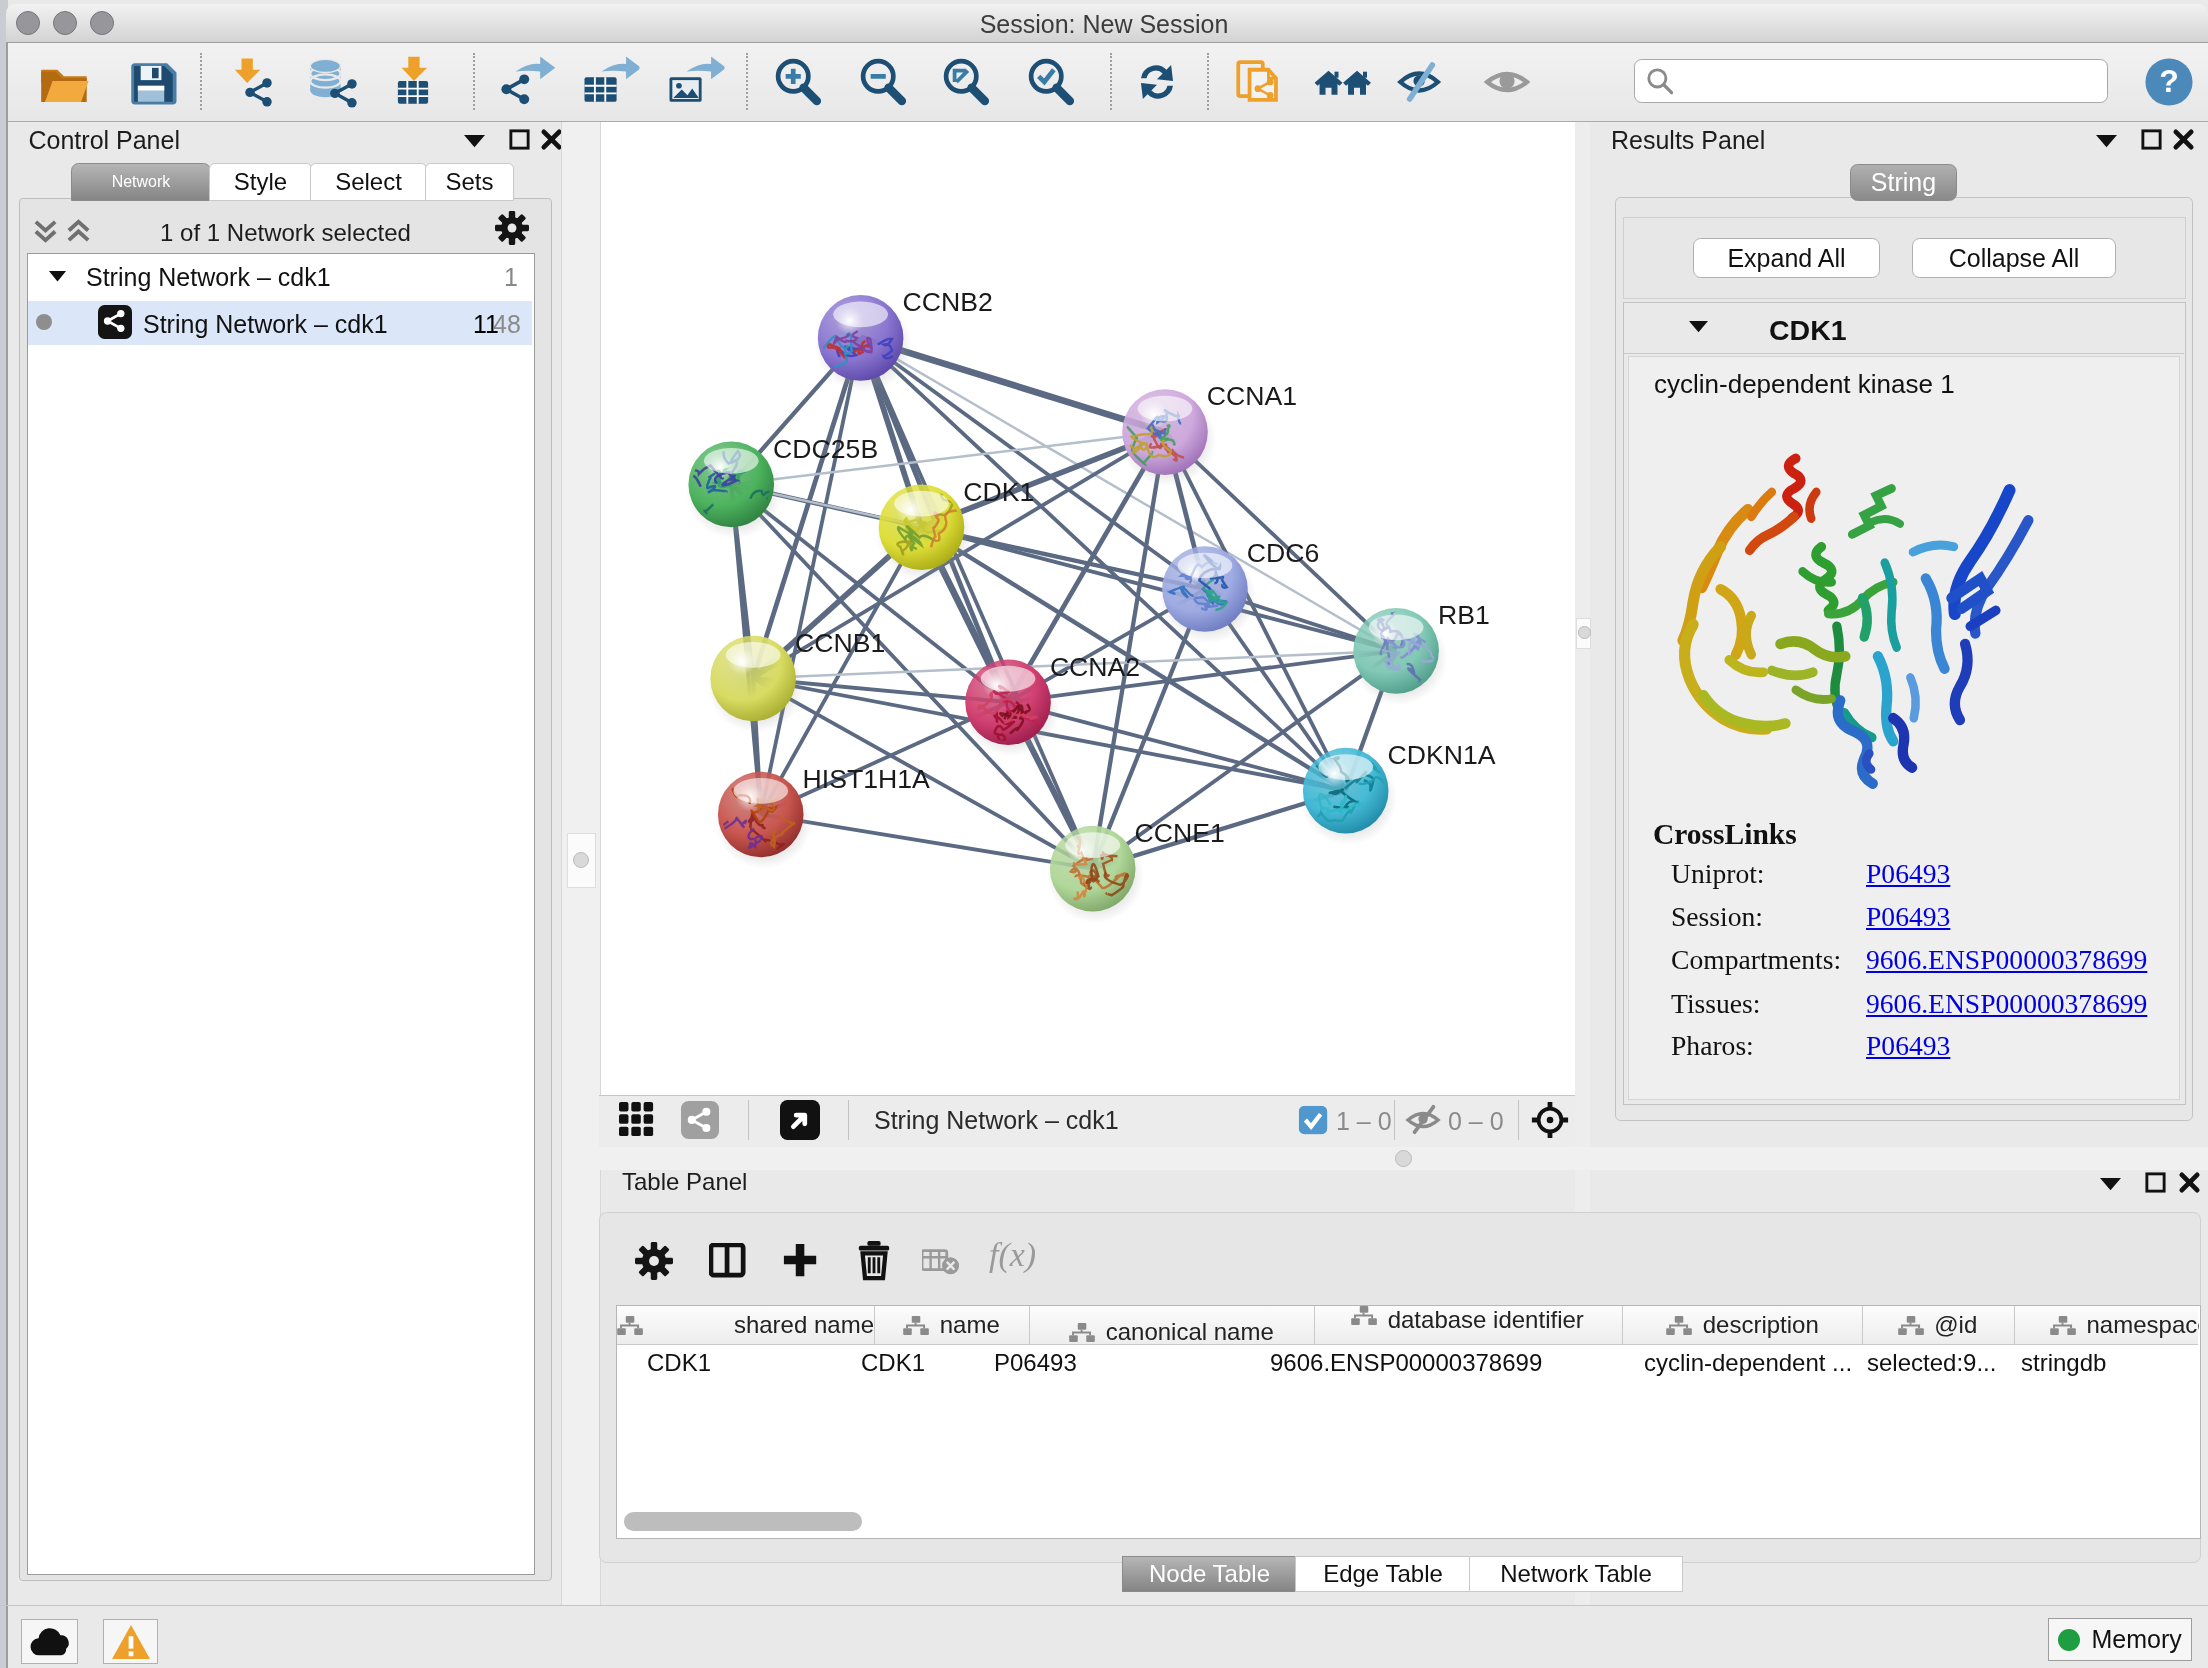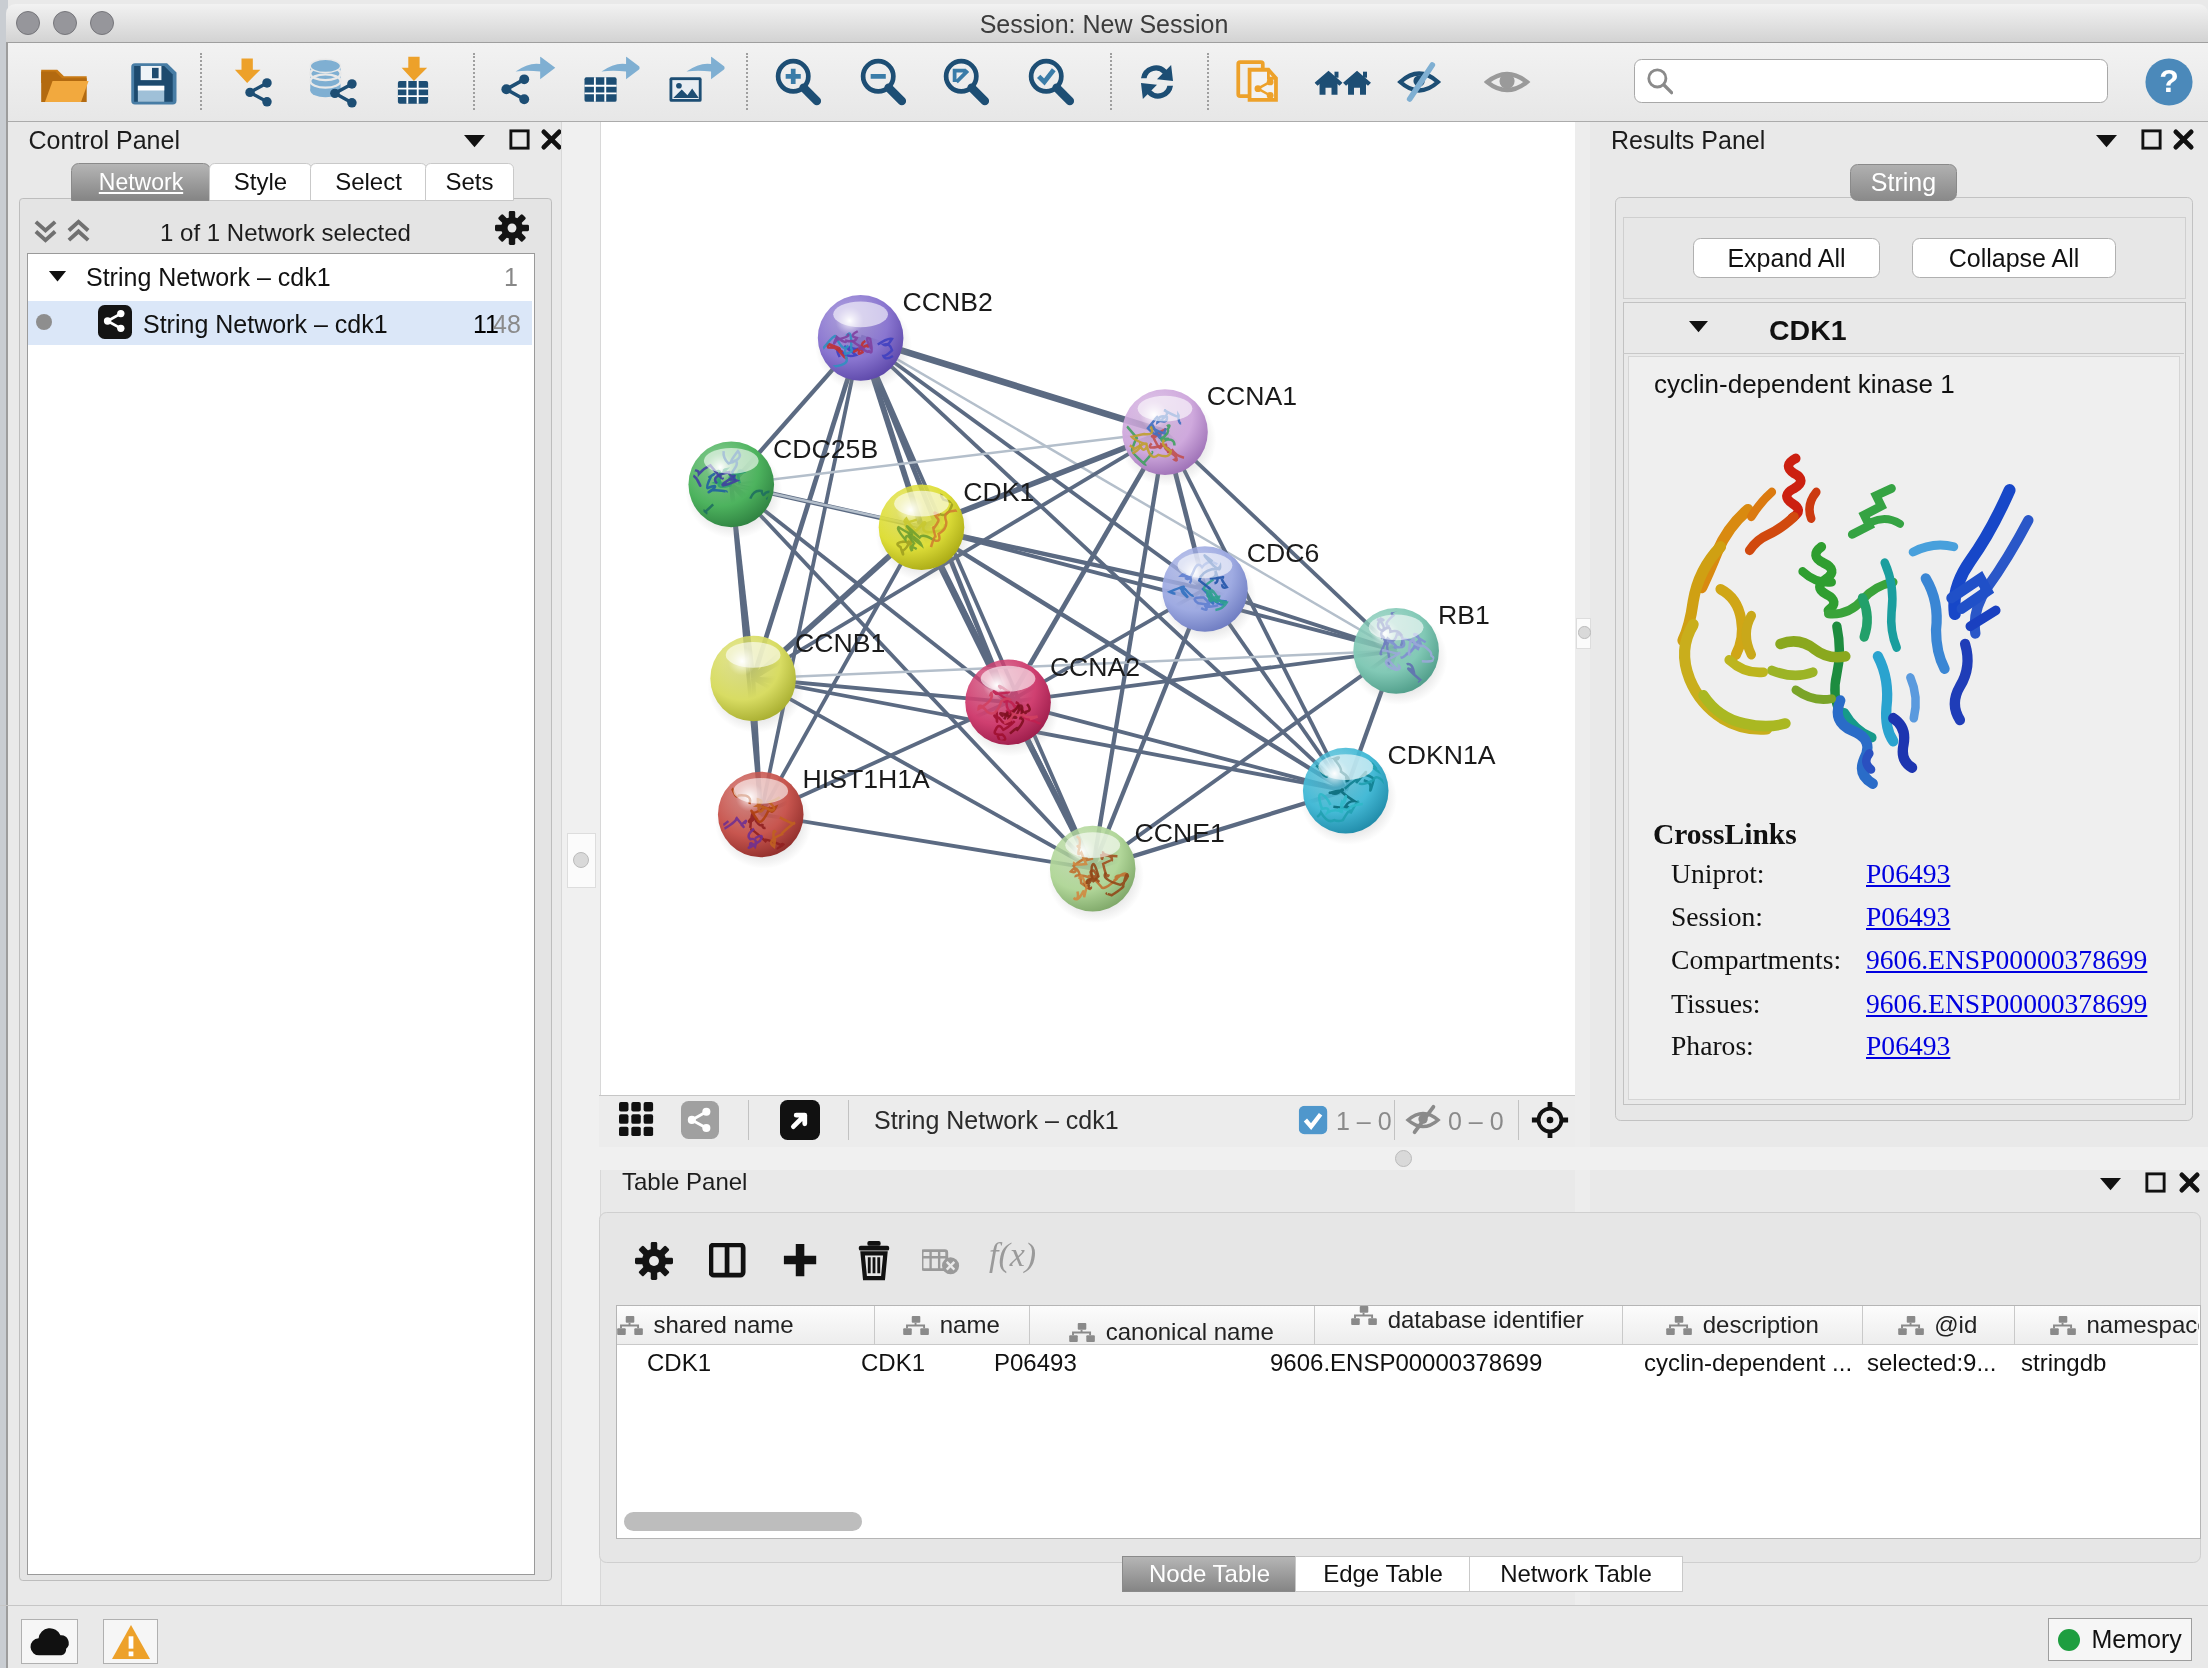--- a/index.html
+++ b/index.html
@@ -186,21 +186,21 @@
 <div style="position:absolute;left:463px;top:134px;"><svg width="23" height="14.3" viewBox="0 0 24 15">
       <path d="M1 1 h22 l-11 13z" fill="#111"></path>
     </svg></div>
 <div style="position:absolute;left:508px;top:128px;"><svg width="23" height="23" viewBox="0 0 24 24">
       <rect x="3" y="3" width="18" height="18" fill="none" stroke="#111" stroke-width="3"></rect>
     </svg></div>
 <div style="position:absolute;left:540px;top:128px;"><svg width="23" height="23" viewBox="0 0 24 24">
       <path d="M4 4 L20 20 M20 4 L4 20" stroke="#111" stroke-width="5" stroke-linecap="round"></path>
     </svg></div>
 <div style="position:absolute;left:19px;top:198px;width:531px;height:1381px;background:#e4e4e4;border:1px solid #bdbdbd;border-radius:3.8px;"></div>
-<div style="position:absolute;left:71px;top:163px;width:138px;height:36px;background:linear-gradient(#b5b5b5,#858585);color:#fff;border:1px solid #8a8a8a;border-radius:7.6px 7.6px 0 0;display:flex;align-items:center;justify-content:center;font-size:23px;text-decoration:underline;">Network</div>
+<div style="position:absolute;left:71px;top:163px;width:138px;height:36px;background:linear-gradient(#b5b5b5,#858585);color:#fff;border:1px solid #8a8a8a;border-radius:7.6px 7.6px 0 0;display:flex;align-items:center;justify-content:center;font-size:16px;">Network</div>
 <div style="position:absolute;left:209px;top:163px;width:101px;height:36px;background:#fff;color:#111;border:1px solid #c9c9c9;border-radius:5.7px 5.7px 0 0;display:flex;align-items:center;justify-content:center;font-size:24px;">Style</div>
 <div style="position:absolute;left:310px;top:163px;width:115px;height:36px;background:#fff;color:#111;border:1px solid #c9c9c9;border-radius:5.7px 5.7px 0 0;display:flex;align-items:center;justify-content:center;font-size:24px;">Select</div>
 <div style="position:absolute;left:425px;top:163px;width:87px;height:36px;background:#fff;color:#111;border:1px solid #c9c9c9;border-radius:5.7px 5.7px 0 0;display:flex;align-items:center;justify-content:center;font-size:24px;">Sets</div>
 <div style="position:absolute;left:32px;top:217px;"><svg width="27" height="27" viewBox="0 0 28 28">
       <path d="M4 5 l10 9 10 -9 M4 15 l10 9 10 -9" stroke="#707070" stroke-width="4" fill="none"></path>
     </svg></div>
 <div style="position:absolute;left:65px;top:217px;"><svg width="27" height="27" viewBox="0 0 28 28">
       <path d="M4 14 l10 -9 10 9 M4 24 l10 -9 10 9" stroke="#707070" stroke-width="4" fill="none"></path>
     </svg></div>
 <div style="position:absolute;left:105px;top:219px;width:361px;text-align:center;font-size:24px;color:#1c1c1c;">1 of 1 Network selected</div>
@@ -653,21 +653,21 @@
         <rect x="0" y="4" width="26" height="20" rx="2" fill="none" stroke="#9a9a9a" stroke-width="3"></rect>
         <path d="M0 11 h26 M9 4 v20 M18 4 v20" stroke="#9a9a9a" stroke-width="2.5"></path>
         <circle cx="30" cy="20" r="9"></circle>
         <path d="M26 16 l8 8 M34 16 l-8 8" stroke="#e9e9e9" stroke-width="2.5"></path>
       </g>
     </svg>
   </div>
 <div style="position:absolute;left:989px;top:1236px;width:76px;font-size:34px;color:#9a9a9a;font-family:'Liberation Serif',serif;font-style:italic;">f(x)</div>
 <div style="position:absolute;left:616px;top:1305px;width:1583px;height:232px;background:#fff;border:1px solid #b5b5b5;"></div>
 <div style="position:absolute;left:617px;top:1306px;width:1581px;height:38px;background:linear-gradient(#fcfcfc,#ededed);border-bottom:1px solid #c9c9c9;"></div>
-<div style="position:absolute;left:617px;top:1306px;width:257px;height:38px;display:flex;align-items:center;justify-content:flex-start;font-size:24px;color:#222;">
+<div style="position:absolute;left:617px;top:1306px;width:257px;height:38px;display:flex;align-items:center;justify-content:space-between;font-size:24px;color:#222;">
     <svg width="27" height="19" viewBox="0 0 28 20">
       <g fill="#8a8a8a">
         <rect x="9" y="0" width="9" height="7" rx="1"></rect>
         <rect x="0" y="13" width="9" height="7" rx="1"></rect>
         <rect x="18" y="13" width="9" height="7" rx="1"></rect>
         <path d="M13 7 v3 M4 13 v-3 h18 v3" stroke="#8a8a8a" stroke-width="2" fill="none"></path>
       </g>
     </svg>
     <span style="margin-left:9.5px">shared name</span>
   </div>

